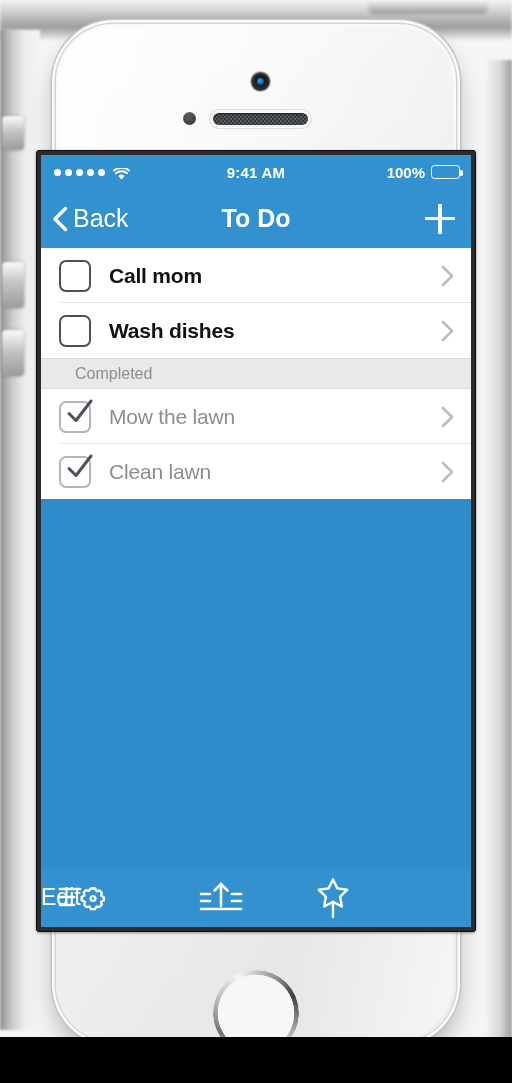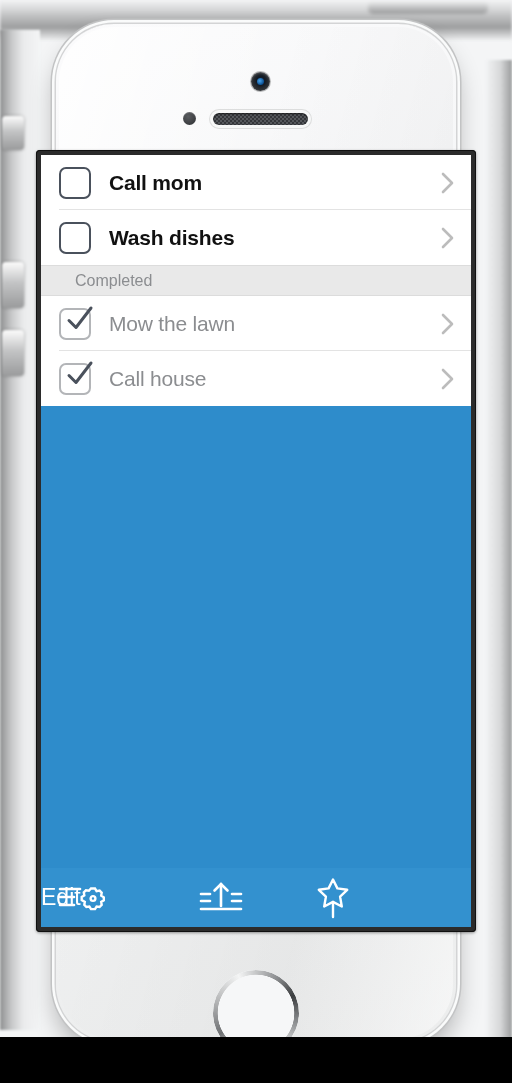--- a/index.html
+++ b/index.html
@@ -207,21 +207,58 @@
     </div>
     <div class="sensor"></div>
     <div class="speaker"></div>
 
     <div class="home"></div>
   </div>
 
   <div id="bezel">
     <div id="screen">
 
-
+      <div class="statusbar">
+        <div class="sb-left">
+          <span class="dots">
+            <i></i>
+              <i></i>
+              <i></i>
+              <i></i>
+              <i></i>
+          </span>
+          <span class="wifi">
+            <svg width="17" height="12" viewBox="0 0 17 12">
+              <path d="M8.5 11.4 5.4 7.9a4.8 4.8 0 0 1 6.2 0z" fill="#fff"></path>
+              <path d="M2.9 5.3a8.6 8.6 0 0 1 11.2 0" stroke="#fff" stroke-width="1.9" fill="none" stroke-linecap="round"></path>
+              <path d="M.8 2.6a11.8 11.8 0 0 1 15.4 0" stroke="#fff" stroke-width="1.9" fill="none" stroke-linecap="round"></path>
+            </svg>
+          </span>
+        </div>
+        <div class="sb-center">9:41 AM</div>
+        <div class="sb-right">
+          <span>100%</span>
+          <span class="batt">
+            <span class="fill"></span>
+          </span>
+        </div>
+      </div>
+
+      <div class="navbar">
+        <div class="nav-back">
+          <span class="chev-left">
+            <svg width="16" height="26" viewBox="0 0 16 26">
+              <path d="M13.5 2.5 3 13l10.5 10.5" stroke="#fff" stroke-width="3.4" fill="none" stroke-linecap="round" stroke-linejoin="round"></path>
+            </svg>
+          </span>
+          <span>Back</span>
+        </div>
+        <div class="nav-title">To Do</div>
+        <div class="nav-add"></div>
+      </div>
 
       <div class="list">
 
         <div class="row sep">
           <span class="cbox"></span>
           <span class="row-label">Call mom</span>
           <span class="chev-right">
             <svg width="13" height="22" viewBox="0 0 13 22">
               <path d="M2 2l9 9-9 9" stroke="#bcbcbc" stroke-width="2.6" fill="none" stroke-linecap="round" stroke-linejoin="round"></path>
             </svg>
@@ -257,21 +294,21 @@
         </div>
 
         <div class="row completed">
           <span class="cbox done">
             <span class="tick">
               <svg width="32" height="32" viewBox="0 0 32 32">
                 <path d="M5 18.5 12 25.5 27 6" stroke="#4a515c" stroke-width="3" fill="none" stroke-linecap="round" stroke-linejoin="round"></path>
               </svg>
             </span>
           </span>
-          <span class="row-label">Call house</span>
+          <span class="row-label">Clean lawn</span>
           <span class="chev-right">
             <svg width="13" height="22" viewBox="0 0 13 22">
               <path d="M2 2l9 9-9 9" stroke="#bcbcbc" stroke-width="2.6" fill="none" stroke-linecap="round" stroke-linejoin="round"></path>
             </svg>
           </span>
         </div>
 
       </div>
 
       <div class="filler"></div>

